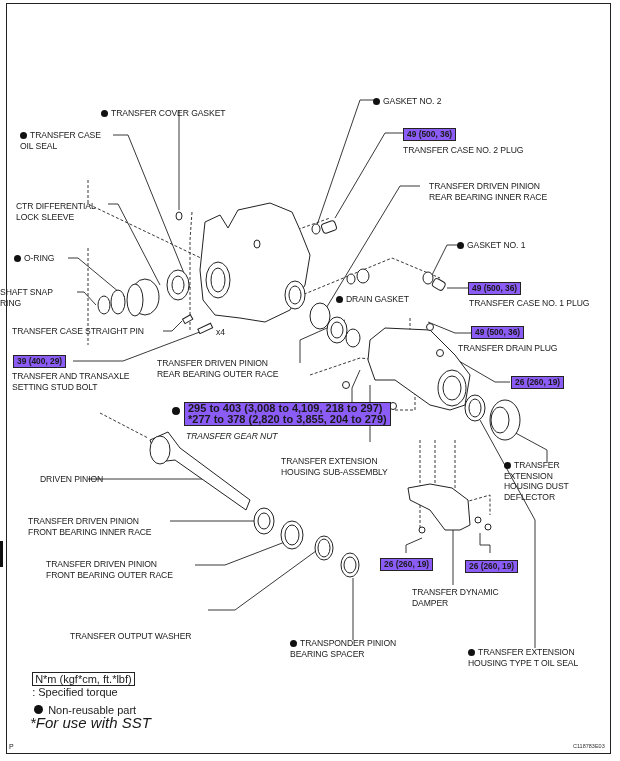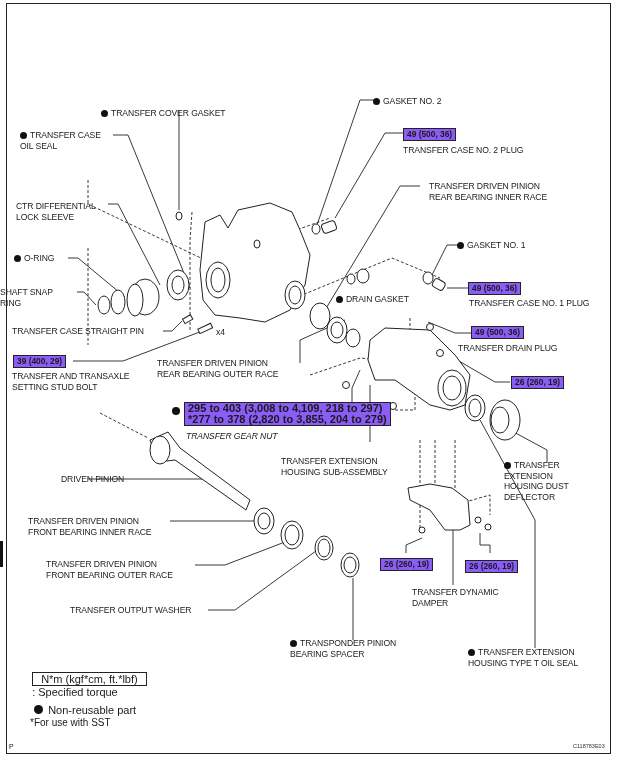--- a/index.html
+++ b/index.html
@@ -8,21 +8,21 @@
   .frame { position:absolute; left:6px; top:3px; width:605px; height:751px;
            border:1.5px solid #222; box-sizing:border-box; }
   .tab { position:absolute; left:0; top:541px; width:3px; height:26px; background:#111; }
   svg.art { position:absolute; left:0; top:0; }
   .lbl { position:absolute; font-size:8.6px; line-height:10.6px; white-space:pre; letter-spacing:-0.1px; }
   .dot::before { content:""; display:inline-block; width:7px; height:7px; border-radius:50%;
                  background:#111; margin-right:3px; vertical-align:-0.5px; }
   .tq { position:absolute; font-size:8.4px; font-weight:bold; line-height:11px; border:1.2px solid #222;
         padding:0 3px; background:#8b5cf6; white-space:pre; }
   .leg { position:absolute; font-size:11px; line-height:13px; white-space:pre; }
-  .legbox { border:1.2px solid #222; padding:0 8px; }
+  .legbox { border:1.2px solid #222; padding:0 2px; }
   .bigdot { display:inline-block; width:9px; height:9px; border-radius:50%; background:#111; margin-right:5px; vertical-align:0px; }
   .code { position:absolute; font-size:5.5px; color:#333; }
 </style>
 </head>
 <body>
 
 <div class="frame"></div>
 <div class="tab"></div>
 
 <svg class="art" width="620" height="761">
@@ -174,38 +174,38 @@
 <div class="lbl" style="left:172px;top:407px;font-size:0;"><span class="bigdot" style="width:8px;height:8px;"></span></div>
 <div class="tq" style="left:184px;top:402px;font-size:11px;">295 to 403 (3,008 to 4,109, 218 to 297)
 *277 to 378 (2,820 to 3,855, 204 to 279)</div>
 <div class="lbl" style="left:186px;top:431px;font-style:italic;">TRANSFER GEAR NUT</div>
 <div class="lbl" style="left:281px;top:456px;">TRANSFER EXTENSION
 HOUSING SUB-ASSEMBLY</div>
 <div class="lbl dot" style="left:504px;top:460px;">TRANSFER
 EXTENSION
 HOUSING DUST
 DEFLECTOR</div>
-<div class="lbl" style="left:25px;top:474px;padding-left:36px;">DRIVEN PINION</div>
+<div class="lbl" style="left:4px;top:474px;padding-left:36px;">DRIVEN PINION</div>
 <div class="lbl" style="left:28px;top:516px;">TRANSFER DRIVEN PINION
 FRONT BEARING INNER RACE</div>
 <div class="lbl" style="left:46px;top:559px;">TRANSFER DRIVEN PINION
 FRONT BEARING OUTER RACE</div>
 <div class="tq" style="left:380px;top:558px;">26 (260, 19)</div>
 <div class="tq" style="left:465px;top:560px;">26 (260, 19)</div>
 <div class="lbl" style="left:412px;top:587px;">TRANSFER DYNAMIC
 DAMPER</div>
-<div class="lbl" style="left:70px;top:605px;">TRANSFER OUTPUT WASHER</div>
+<div class="lbl" style="left:70px;top:631px;">TRANSFER OUTPUT WASHER</div>
 <div class="lbl dot" style="left:290px;top:638px;">TRANSPONDER PINION
 BEARING SPACER</div>
 <div class="lbl dot" style="left:468px;top:647px;">TRANSFER EXTENSION
 HOUSING TYPE T OIL SEAL</div>
 
 <div class="leg" style="left:26px;top:660px;">
   <span class="legbox">N*m (kgf*cm, ft.*lbf)</span>
   <span>: Specified torque</span>
 </div>
 <div class="leg" style="left:28px;top:691px;">
   <span class="bigdot"></span><span>Non-reusable part</span>
 </div>
-<div class="leg" style="left:30px;top:716px;font-size:10px;">*For use with SST</div>
+<div class="leg" style="left:30px;top:716px;font-size:15px;font-style:italic;">*For use with SST</div>
 
 <div class="lbl" style="left:9px;top:742px;font-size:7px;">P</div>
 <div class="code" style="left:573px;top:743px;">C118783E03</div>
 
 </body></html>

